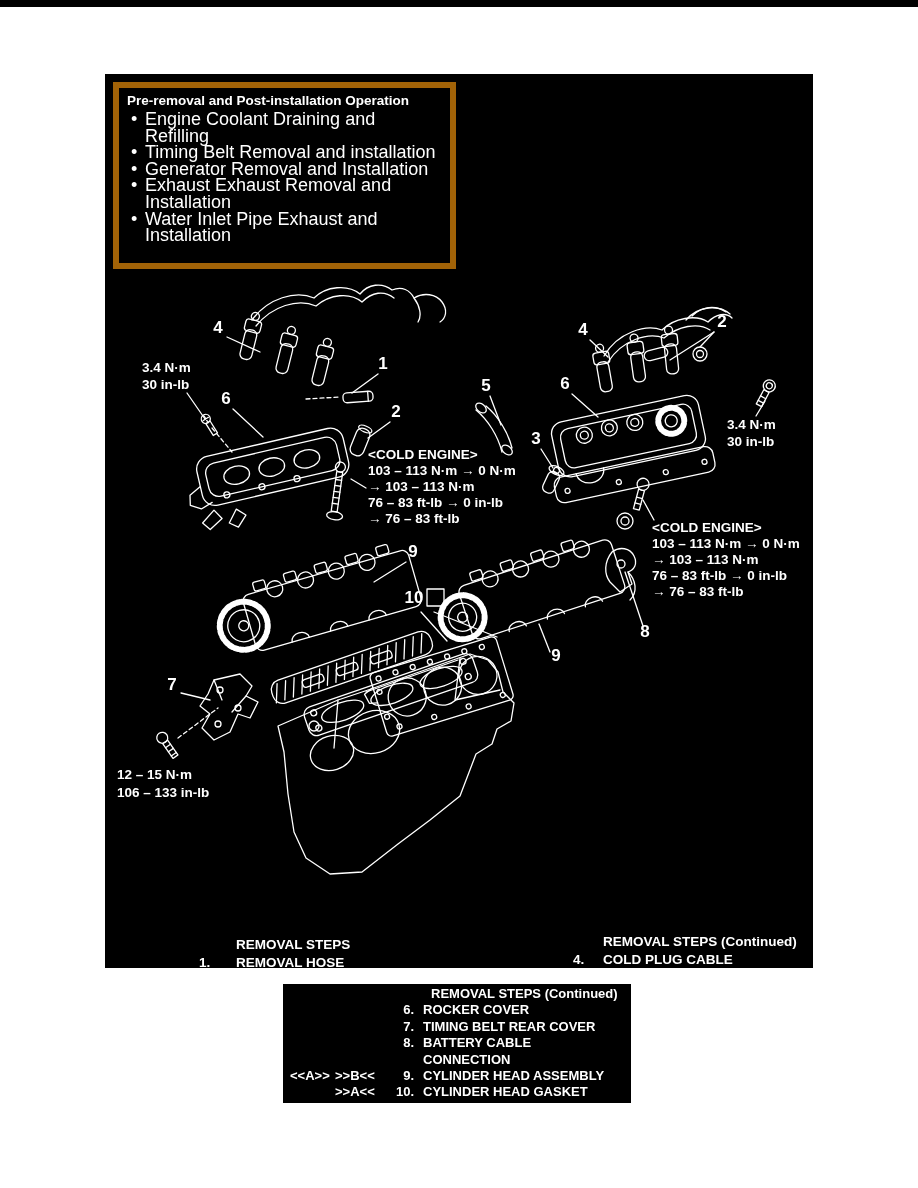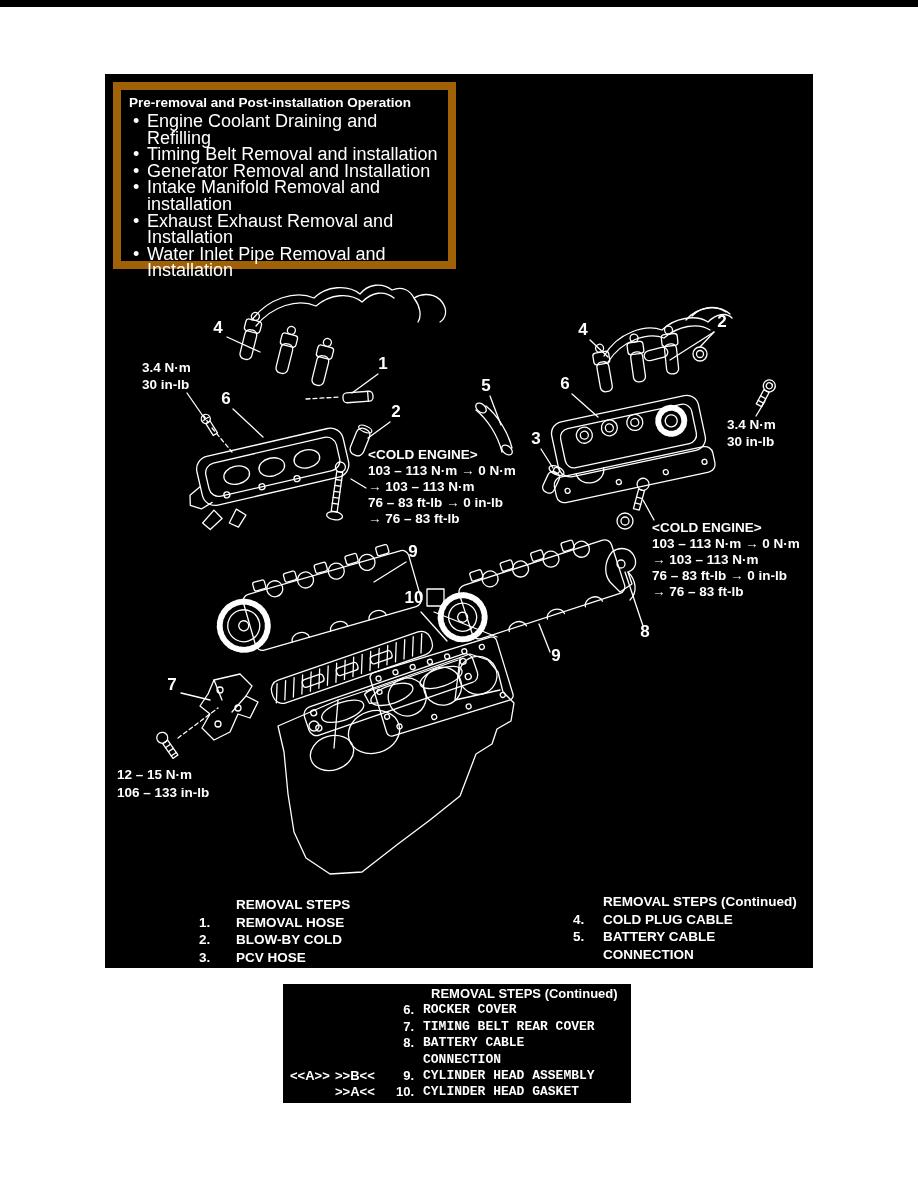--- a/index.html
+++ b/index.html
@@ -4,44 +4,44 @@
 <style>
   html,body{margin:0;padding:0;background:#fff;}
   .page{position:relative;width:918px;height:1188px;background:#fff;overflow:hidden;
         font-family:"Liberation Sans",sans-serif;}
   .top-bar{position:absolute;left:0;top:0;width:918px;height:7px;background:#000;}
   .panel{position:absolute;left:105px;top:74px;width:708px;height:894px;background:#000;}
   .diagram-svg{position:absolute;left:0;top:0;width:918px;height:1188px;}
 
   
   .preop{position:absolute;left:113px;top:82px;width:343px;height:187px;background:#000;
-         border:8px solid #a16207;color:#fff;padding:4px 8px;box-sizing:border-box;}
+         border:6px solid #a16207;color:#fff;padding:4px 8px;box-sizing:border-box;}
   .preop-title{font-size:13.5px;font-weight:bold;line-height:17px;margin-bottom:2px;}
   .preop-item{font-size:18px;line-height:16.6px;display:flex;}
   .preop-item::before{content:"\2022";width:14px;margin-left:4px;flex:none;}
 
   
-  .steps{position:absolute;color:#fff;font-size:13.5px;font-weight:bold;line-height:17.5px;}
+  .steps{position:absolute;color:#fff;font-size:13.5px;font-weight:bold;line-height:17.5px;margin-top:40px;}
   .steps .t{display:block;}
   .srow{display:flex;}
   .steps-left .t{margin-left:37px;}
   .steps-left .num{width:37px;flex:none;}
   .steps-right .t{margin-left:30px;}
   .steps-right .num{width:30px;flex:none;}
 
   
   .cont-box{position:absolute;left:283px;top:984px;width:348px;height:119px;background:#000;
             color:#fff;font-size:13px;font-weight:bold;line-height:16.4px;padding-top:2px;
             box-sizing:border-box;}
   .ctitle{margin-left:148px;}
   .crow{display:flex;}
   .crow .m1{width:52px;padding-left:7px;flex:none;box-sizing:border-box;}
   .crow .m2{width:52px;flex:none;}
   .crow .num{width:36px;flex:none;padding-right:9px;text-align:right;box-sizing:border-box;}
-  .crow .txt{flex:1;font-family:Liberation Mono, monospace;}
+  .crow .txt{flex:1;}
 
   
   .lw path,.lw rect,.lw circle,.lw ellipse,.lw line{stroke:#fff;fill:none;stroke-width:1.3;
       stroke-linecap:round;stroke-linejoin:round;}
   .lw .dash{stroke-dasharray:4 3;}
   .lw .teeth{stroke-width:6;stroke-dasharray:3 2.6;}
   .co{font-family:"Liberation Sans",sans-serif;font-size:17px;font-weight:bold;fill:#fff;stroke:none;}
   .tq{font-family:"Liberation Sans",sans-serif;font-size:13.5px;font-weight:bold;fill:#fff;stroke:none;}
   .nn{font-family:"Liberation Sans",sans-serif;font-size:13px;font-weight:bold;fill:#000;stroke:none;}
   .nbox{fill:#fff;stroke:none;}
@@ -363,27 +363,24 @@
     <div class="preop-item">
         <span>Engine Coolant Draining and Refilling</span>
       </div>
     <div class="preop-item">
         <span>Timing Belt Removal and installation</span>
       </div>
     <div class="preop-item">
         <span>Generator Removal and Installation</span>
       </div>
     <div class="preop-item">
-        <span>Intake Manifold Removal and installation</span>
+        <span>Exhaust Exhaust Removal and Installation</span>
       </div>
     <div class="preop-item">
-        <span>Exhaust Exhaust Removal and Installation</span>
-      </div>
-    <div class="preop-item">
-        <span>Water Inlet Pipe Removal and Installation</span>
+        <span>Water Inlet Pipe Exhaust and Installation</span>
       </div>
   </div>
 
   <div class="steps steps-left" style="left:199px;top:896px;">
     <span class="t">REMOVAL STEPS</span>
     <div class="srow">
         <span class="num">1.</span>
         <span>REMOVAL HOSE</span>
       </div>
     <div class="srow">

